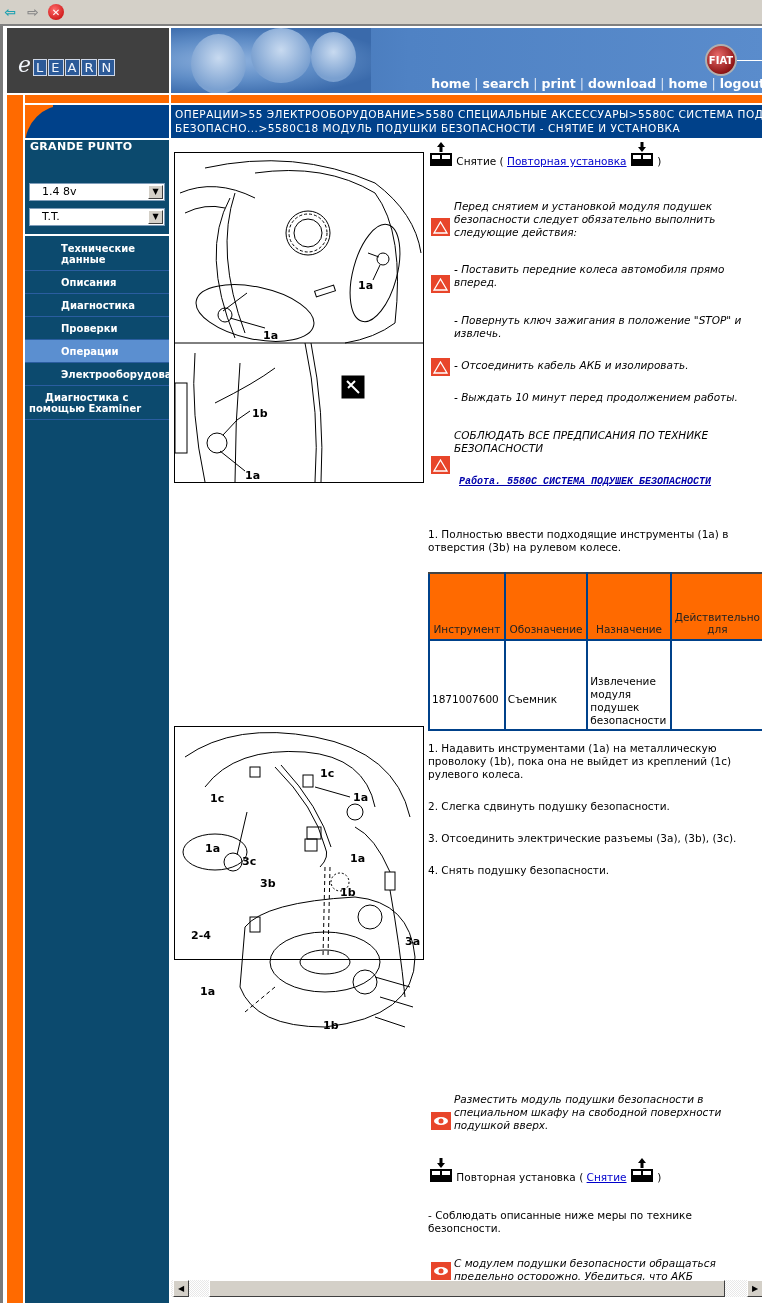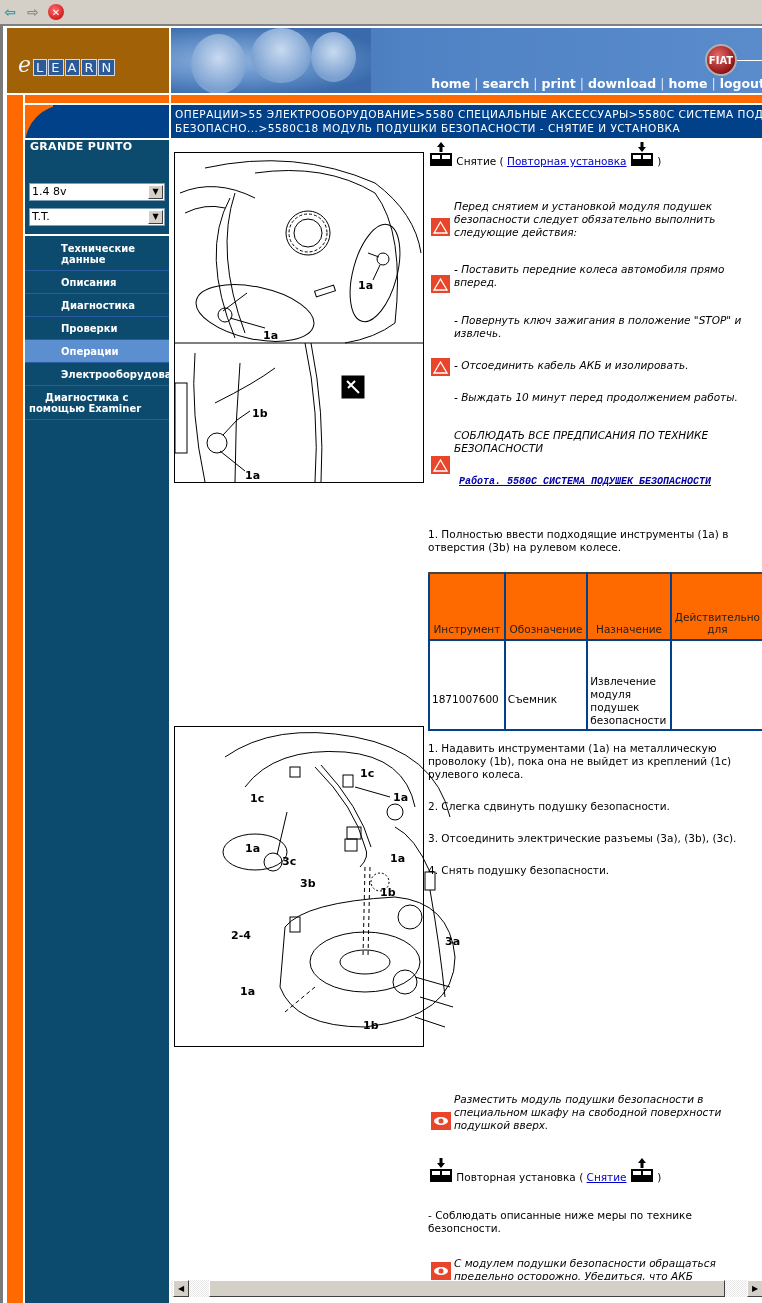--- a/index.html
+++ b/index.html
@@ -4,52 +4,52 @@
 <style>
   * { box-sizing: border-box; margin: 0; padding: 0; }
   html, body { width: 762px; height: 1303px; overflow: hidden; background: #fff; font-family: "DejaVu Sans", sans-serif; }
   .toolbar { position: absolute; left: 0; top: 0; width: 762px; height: 26px; background: #d4d0c8; border-bottom: 2px solid #808080; }
   .tb-btn { position: absolute; top: 4px; width: 16px; height: 16px; display: flex; align-items: center; justify-content: center; font-size: 14px; font-weight: bold; }
   .tb-back { left: 2px; color: #1aa0b0; }
   .tb-fwd { left: 25px; color: #888; }
   .tb-stop { left: 48px; width: 16px; height: 16px; border-radius: 50%; background: radial-gradient(circle at 40% 35%, #ff6a6a, #c00000); color: #fff; font-size: 10px; }
 
   .frame { position: absolute; left: 0; top: 26px; width: 762px; height: 1277px; background: #fff; border-left: 3px solid #7a7a7a; }
-  .logo-box { position: absolute; left: 4px; top: 2px; width: 162px; height: 65px; background: #a16207; }
+  .logo-box { position: absolute; left: 4px; top: 2px; width: 162px; height: 65px; background: #404040; }
   .logo-text { position: absolute; left: 10px; top: 24px; font-family: "DejaVu Serif", serif; font-style: italic; color: #e8eef8; font-size: 22px; letter-spacing: 1px; }
   .logo-text span { display: inline-block; border: 1px solid #cfd8e8; font-style: normal; font-family: "DejaVu Sans", sans-serif; font-size: 13px; padding: 0 2px; margin-left: 1px; background: #2c5a98; color: #f0f4fa; }
   .banner { position: absolute; left: 168px; top: 2px; width: 594px; height: 65px; background: linear-gradient(90deg, #3a68a8 0%, #4f82c4 40%, #5a8ccc 100%); overflow: hidden; }
   .banner-photo { position: absolute; left: 0; top: 0; width: 200px; height: 65px; background: radial-gradient(ellipse at 30% 50%, #8fb2de 0%, #5e8cc6 45%, #3a6aab 80%); }
   .face { position: absolute; border-radius: 50%; background: radial-gradient(circle at 50% 40%, #c8daf0, #7aa0d0 70%); }
   .fiat-badge { position: absolute; right: 28px; top: 16px; width: 32px; height: 32px; border-radius: 50%; background: radial-gradient(circle at 40% 35%, #e86a6a, #8a1010 75%); border: 2px solid #b0b0b0; color: #fff; font-size: 10px; font-weight: bold; display: flex; align-items: center; justify-content: center; }
   .fiat-line { position: absolute; right: 0; top: 32px; width: 28px; height: 1px; background: #fff; }
   .topnav { position: absolute; right: 0; top: 48px; color: #fff; font-size: 12.5px; font-weight: bold; white-space: nowrap; }
   .topnav a { color: #fff; text-decoration: none; }
   .topnav .sep { color: #dce6f4; font-weight: normal; padding: 0 4px; }
 
   .orange-left { position: absolute; left: 4px; top: 69px; width: 16px; height: 1208px; background: #ff6a00; }
   .orange-bar1 { position: absolute; left: 22px; top: 69px; width: 144px; height: 8px; background: #ff6a00; }
   .orange-bar2 { position: absolute; left: 168px; top: 69px; width: 594px; height: 8px; background: #ff6a00; }
 
   .sidebar { position: absolute; left: 22px; top: 79px; width: 144px; height: 1198px; background: #0c4a6e; }
   .side-sep { position: absolute; left: 0; width: 144px; height: 2px; background: #fff; }
   .model { position: absolute; left: 5px; top: 35px; color: #fff; font-weight: bold; font-size: 11px; letter-spacing: 0.3px; }
-  .select { position: absolute; left: 4px; width: 136px; height: 18px; background: #fff; border: 1px solid #7f9db9; font-size: 11px; padding-left: 2px; line-height: 16px; color: #000; }
+  .select { position: absolute; left: 4px; width: 136px; height: 18px; background: #fff; border: 1px solid #7f9db9; font-size: 11px; padding-left: 12px; line-height: 16px; color: #000; }
   .select .arrow { position: absolute; right: 1px; top: 1px; width: 15px; height: 14px; background: #d4d0c8; border: 1px solid; border-color: #fff #404040 #404040 #fff; font-size: 8px; display: flex; align-items: center; justify-content: center; }
   .menu { position: absolute; left: 0; top: 157px; width: 144px; }
   .menu-item { display: block; color: #fff; font-size: 10px; font-weight: bold; padding: 6px 4px 5px 36px; border-bottom: 1px solid #2a5da0; line-height: 11px; }
   .menu-item.active { background: #5b8fd0; }
   .menu-item.two { padding-left: 4px; text-indent: 16px; }
 
   .breadcrumb { position: absolute; left: 168px; top: 79px; width: 594px; height: 33px; background: #00418a; color: #fff; font-size: 10.5px; letter-spacing: 0.5px; padding: 2px 4px; line-height: 14px; white-space: nowrap; overflow: hidden; }
 
   .content { position: absolute; left: 168px; top: 114px; width: 594px; height: 1140px; overflow: hidden; }
   .fig { position: absolute; left: 3px; width: 250px; border: 1px solid #000; background: #fff; }
   .fig1 { top: 12px; height: 331px; }
-  .fig2 { top: 586px; height: 321px; padding-left: 40px; }
+  .fig2 { top: 586px; height: 234px; }
 
   .txt { position: absolute; left: 258px; width: 336px; font-size: 10.5px; line-height: 13px; color: #000; }
   .ital { font-style: italic; }
   .warn { position: absolute; left: 260px; width: 19px; height: 18px; background: #e8452a; display: flex; align-items: center; justify-content: center; }
   .eye { position: absolute; left: 260px; width: 20px; height: 18px; background: #e8452a; }
   .mod-icon { display: inline-block; vertical-align: bottom; position: relative; width: 24px; height: 26px; }
   a.lnk { color: #0000cc; text-decoration: underline; }
 
   table.tools { position: absolute; left: 257px; top: 432px; border-collapse: collapse; font-size: 10.5px; }
   table.tools th { background: #ff6a00; color: #222; font-weight: normal; height: 67px; vertical-align: bottom; padding: 0 3px 4px 3px; border: 2px solid #00418a; border-top: 2px solid #444; }

